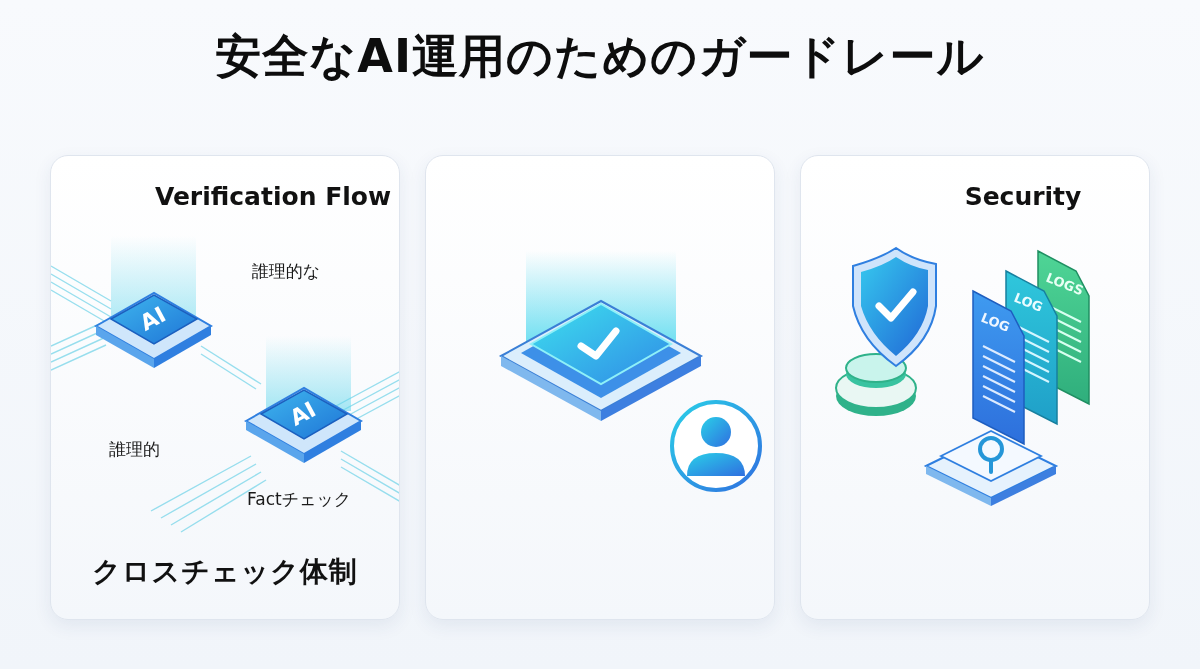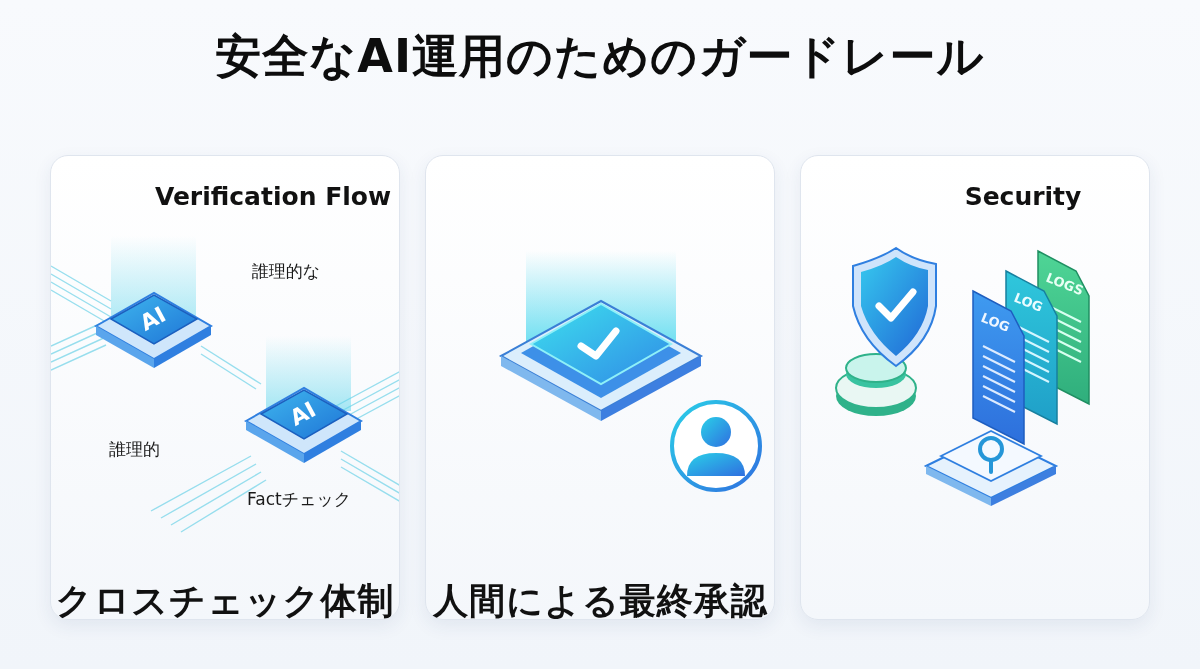--- a/index.html
+++ b/index.html
@@ -24,21 +24,21 @@
   }
   .card-1 { left: 50px; }
   .card-2 { left: 425px; }
   .card-3 { left: 800px; text-decoration: underline; }
   .card-title {
     position: absolute; top: 26px; left: 0; width: 100%; text-align: center;
     font-size: 25px; font-weight: bold; color: #111; margin-left: 48px;
   }
   .card-caption {
     position: absolute; top: 397px; left: 0; width: 100%; text-align: center;
-    font-size: 36px; font-weight: bold; color: #111; letter-spacing: 1px; margin-top: 24px;
+    font-size: 28px; font-weight: bold; color: #111; letter-spacing: 1px;
   }
   .illus { position: absolute; left: 0; top: 0; width: 350px; height: 465px; }
   .label {
     position: absolute; font-size: 17px; font-weight: normal; color: #1a1a1a;
     text-align: center; line-height: 1.35;
   }
 </style>
 </head>
 <body>
 
@@ -138,21 +138,20 @@
       <polygon points="105,188 175,148 245,188 175,228" fill="url(#btnTop)" stroke="#8ef0f8" stroke-width="2"></polygon>
       <polyline points="155,190 170,200 190,175" fill="none" stroke="#ffffff" stroke-width="7" stroke-linecap="round" stroke-linejoin="round"></polyline>
     </g>
     <g>
       <circle cx="290" cy="290" r="44" fill="#ffffff" stroke="url(#userGrad)" stroke-width="4"></circle>
       <circle cx="290" cy="276" r="15" fill="url(#userGrad)"></circle>
       <path d="M261,320 Q261,297 290,297 Q319,297 319,320 Z" fill="url(#userGrad)"></path>
     </g>
   </svg>
 
-  <div class="card-caption">人間による最終承認</div>
 </div>
 
 <div class="card card-3">
   <div class="card-title">Security</div>
 
   <svg class="illus" viewBox="0 0 350 465">
     <defs>
       <linearGradient id="shieldGrad" x1="0" y1="0" x2="1" y2="1">
         <stop offset="0" stop-color="#36c8ee"></stop>
         <stop offset="1" stop-color="#2067d6"></stop>

